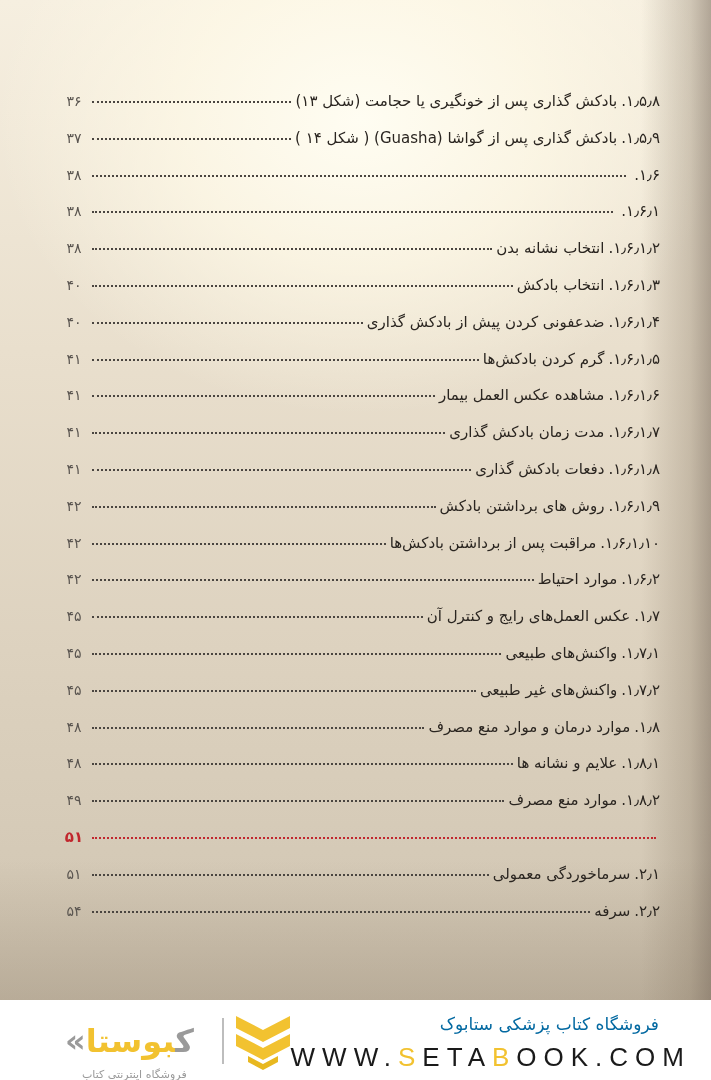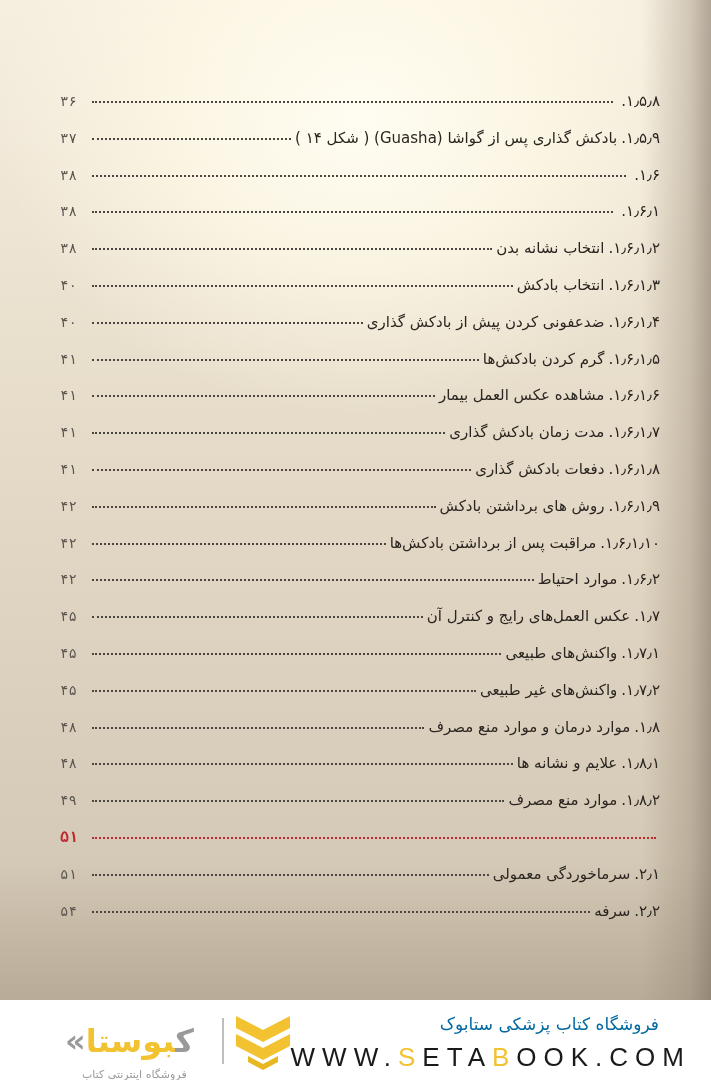--- a/index.html
+++ b/index.html
@@ -21,21 +21,21 @@
   .toc { position:absolute; top:92px; left:60px; width:600px; direction:rtl; z-index:2; }
   .row {
     display:flex; align-items:baseline; height:36.8px; direction:rtl;
     font-family:"DejaVu Sans", sans-serif; font-size:15px; color:#2a2520;
   }
   .row .num { white-space:nowrap; padding-left:4px; }
   .row .title { white-space:nowrap; }
   .row .dots {
     flex:1; border-bottom:2px dotted #4a4540; margin:0 4px; transform:translateY(-3px);
   }
-  .row .page-no { white-space:nowrap; font-size:14px; color:#5a5550; min-width:28px; text-align:left;font-family:Liberation Mono, monospace; }
+  .row .page-no { white-space:nowrap; font-size:14px; color:#5a5550; min-width:28px; text-align:center; }
   .row.chapter { color:#c1272d; font-weight:bold; font-size:16.5px; }
   .row.chapter .dots { border-bottom-color:#c1272d; }
   .row.chapter .page-no { color:#c1272d; font-weight:bold; font-size:15px; }
   .footer {
     position:absolute; left:0; top:1000px; width:711px; height:80px; background:#fff; z-index:3;
   }
   .brand-fa {
     position:absolute; right:52px; top:14px; direction:rtl;
     font-family:"DejaVu Sans", sans-serif; font-size:17px; color:#0369a1;
   }
@@ -58,20 +58,21 @@
   .logo-sep { position:absolute; left:192px; top:18px; width:2px; height:46px; background:#bdbdbd; }
   .logo-chev { position:absolute; left:200px; top:10px; width:62px; height:62px; }
 </style>
 </head>
 <body>
 
 <div class="page">
   <div class="toc">
     <div class="row">
         <span class="num">۱٫۵٫۸.</span>
+        <span class="title">بادکش گذاری پس از خونگیری یا حجامت (شکل ۱۳)</span>
         <span class="dots"></span>
         <span class="page-no">۳۶</span>
       </div>
     <div class="row">
         <span class="num">۱٫۵٫۹.</span>
         <span class="title">بادکش گذاری پس از گواشا (Guasha) ( شکل ۱۴ )</span>
         <span class="dots"></span>
         <span class="page-no">۳۷</span>
       </div>
     <div class="row">

